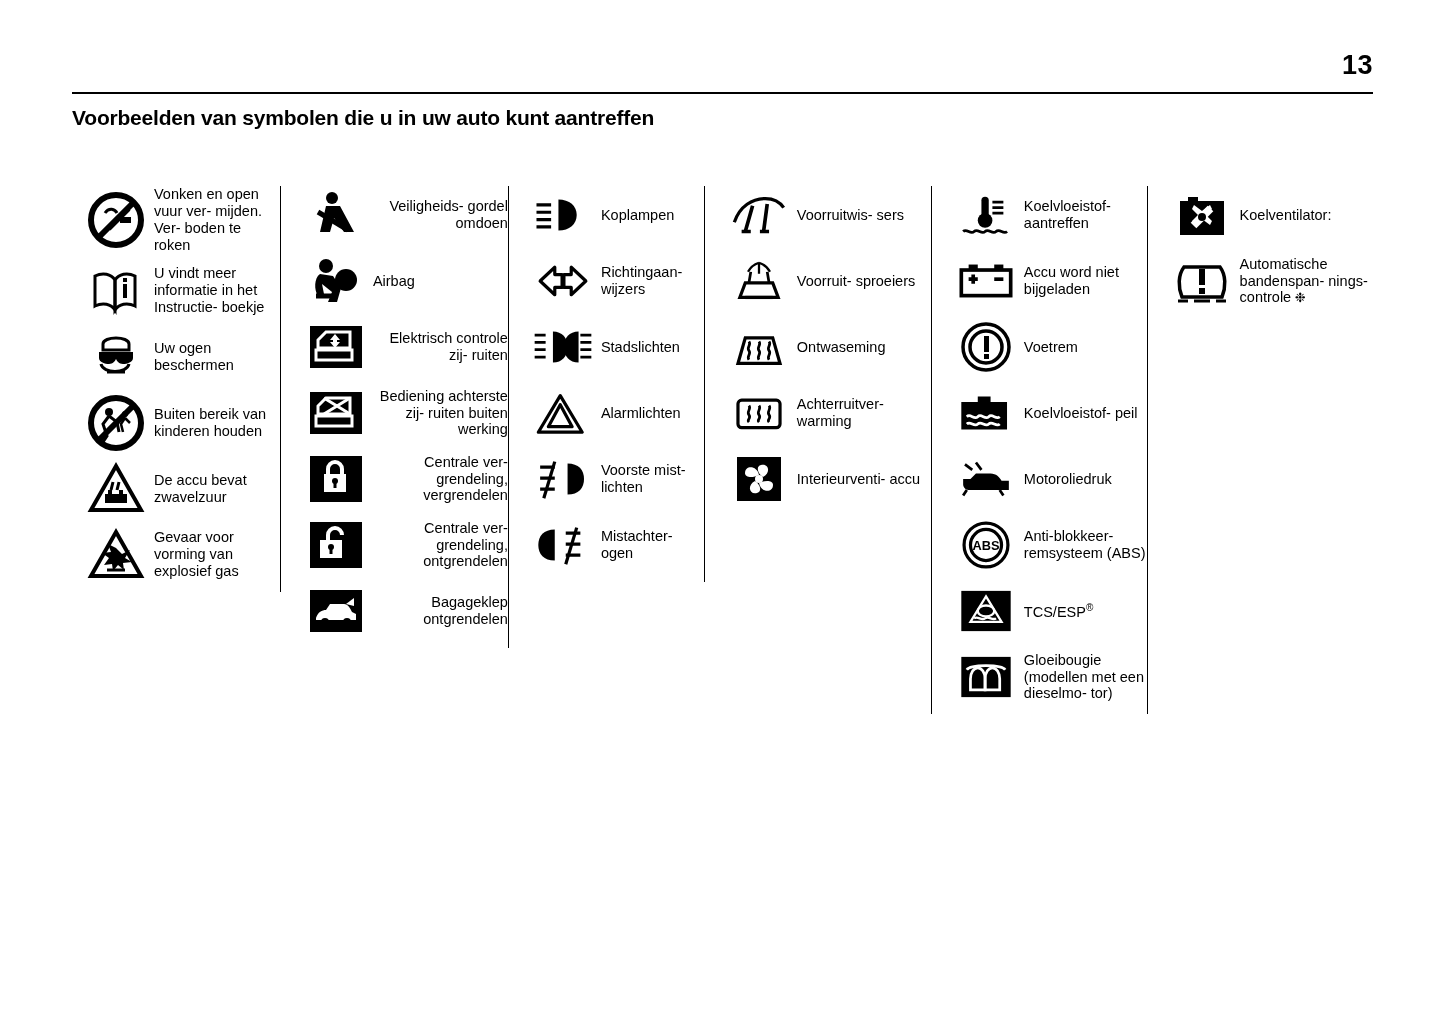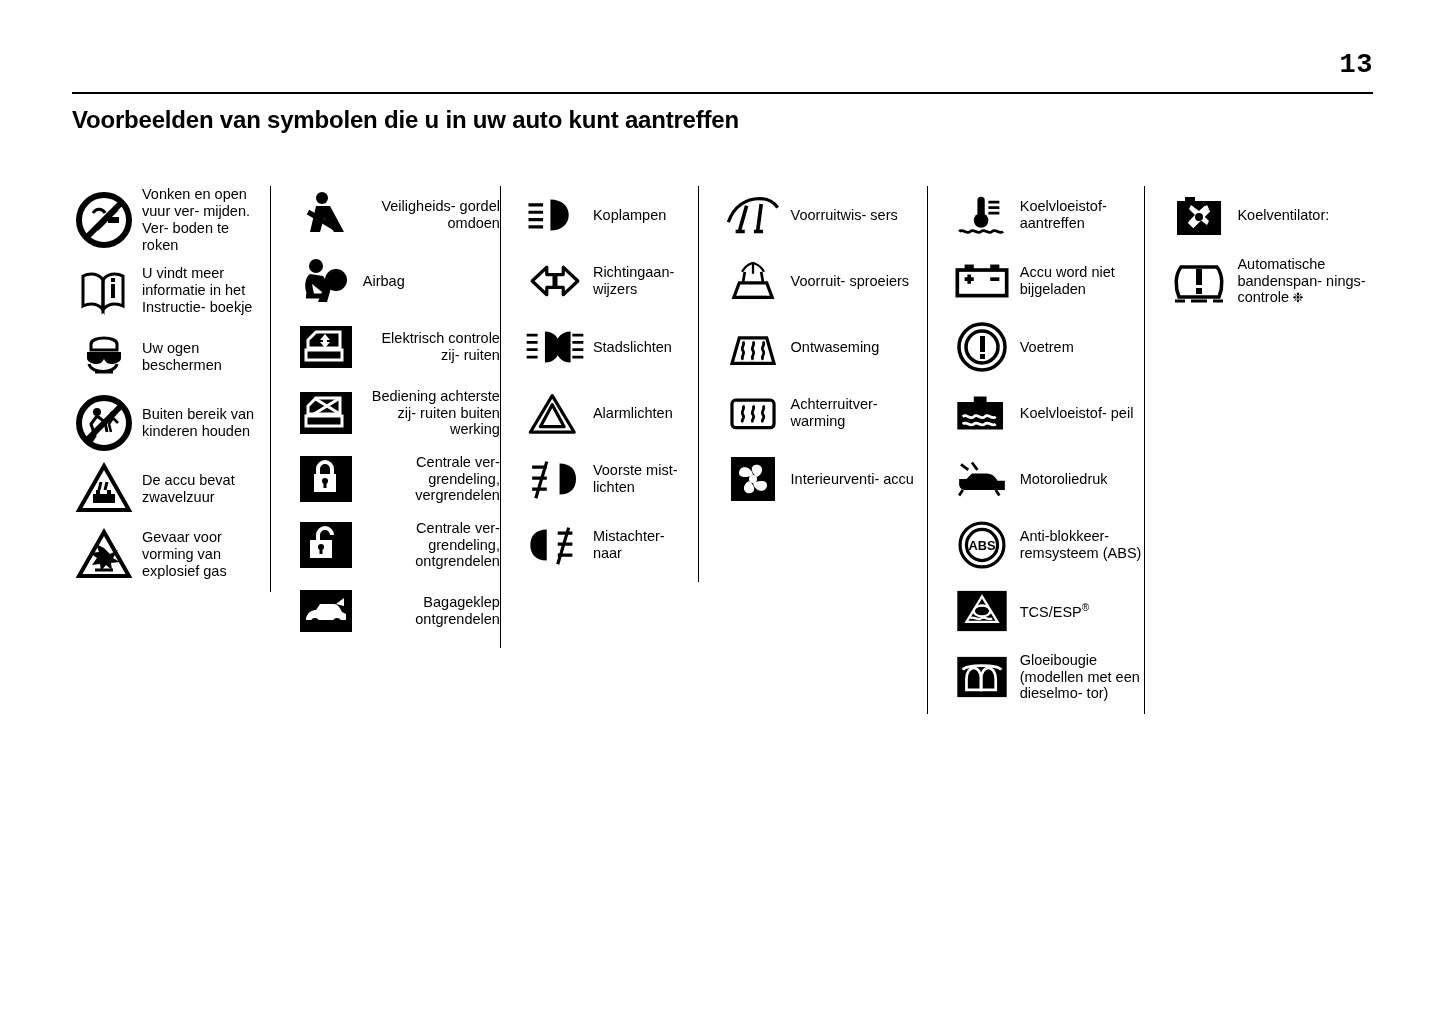--- a/index.html
+++ b/index.html
@@ -20,41 +20,40 @@
     width: 1445px;
     height: 1025px;
   }
   .page-number {
     position: absolute;
     top: 50px;
     right: 72px;
     font-size: 27px;
     font-weight: bold;
     letter-spacing: 0.5px;
-    font-family: Liberation Mono, monospace;
   }
   .top-rule {
     position: absolute;
     top: 92px;
     left: 72px;
     right: 72px;
     border-top: 2px solid #000;
   }
   .page-title {
     position: absolute;
     top: 106px;
     left: 72px;
-    font-size: 24px;
+    font-size: 21px;
     font-weight: bold;
     letter-spacing: -0.2px;
   }
   .columns {
     position: absolute;
     top: 186px;
-    left: 72px;
+    left: 84px;
     right: 60px;
     display: flex;
     align-items: flex-start;
   }
   .col {
     position: relative;
     box-sizing: border-box;
   }
   .col-divider {
     border-right: 1.5px solid #000;
@@ -328,21 +327,21 @@
       </div>
 
       <div class="entry">
         <div class="icon-box">
           <svg width="70" height="50" viewBox="0 0 70 50">
             <path d="M26 8 c-12 0 -18 7 -18 17 c0 10 6 17 18 17z" fill="#000"></path>
             <path d="M38 12 h16 M38 24 h16 M38 36 h16" stroke="#000" stroke-width="3.5"></path>
             <path d="M50 6 l-12 40" stroke="#000" stroke-width="3.5"></path>
           </svg>
         </div>
-        <div class="entry-label">Mistachter- naar</div>
+        <div class="entry-label">Mistachter- ogen</div>
       </div>
 
     </div>
 
     <div class="col col4">
 
       <div class="entry">
         <div class="icon-box">
           <svg width="70" height="52" viewBox="0 0 70 52">
             <path d="M8 34 c6 -18 20 -26 34 -26 c10 0 16 4 20 10" fill="none" stroke="#000" stroke-width="3.5"></path>

